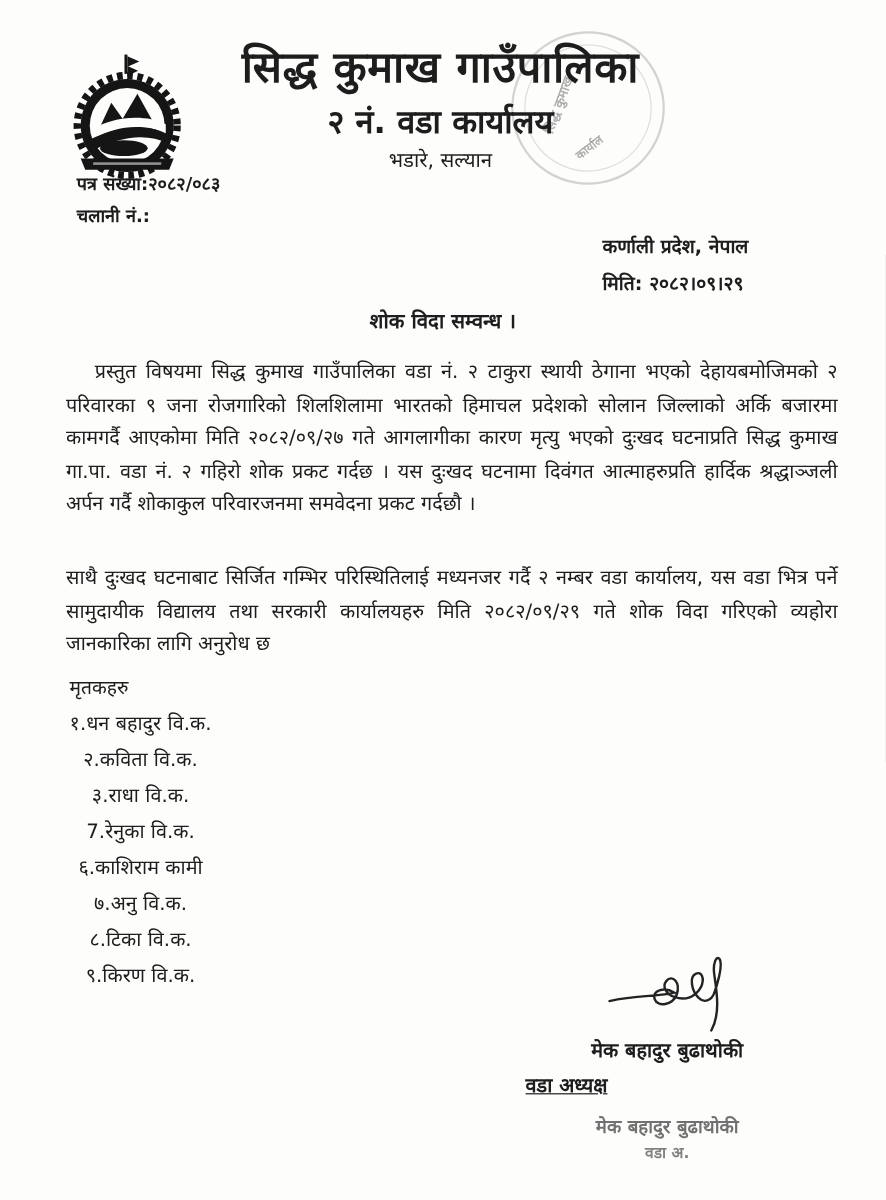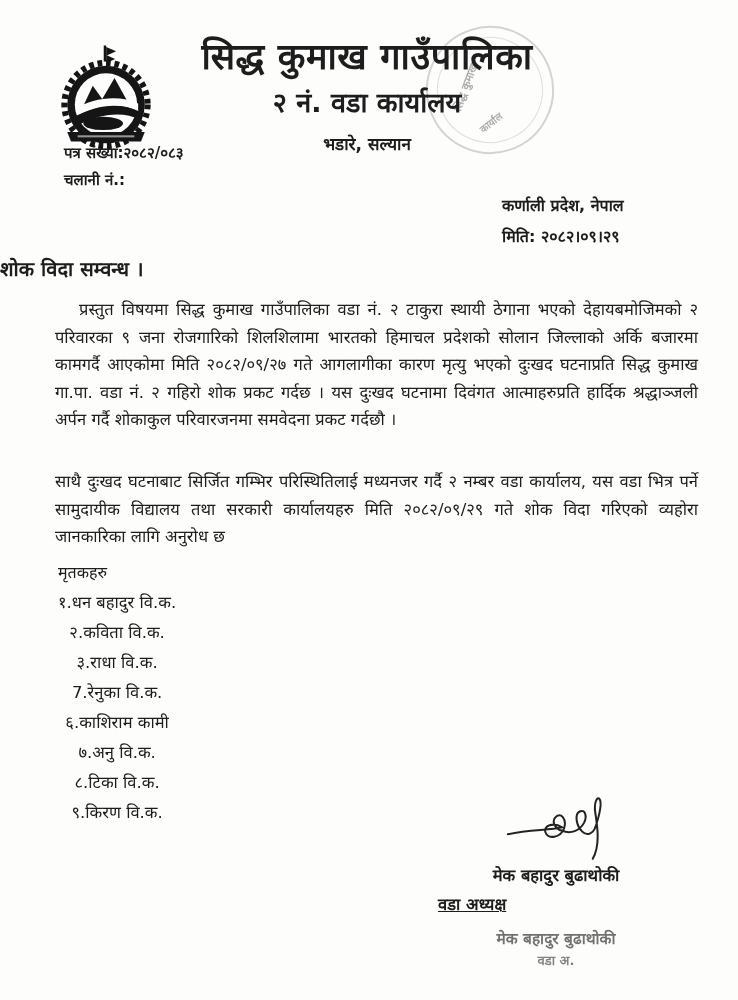--- a/index.html
+++ b/index.html
@@ -10,42 +10,42 @@
     background:#fdfdfc;
     font-family:"DejaVu Sans","Liberation Sans",sans-serif;
     color:#1d1d1d;
     overflow:hidden;
   }
   
   .emblem{position:absolute;left:54px;top:42px;width:104px;height:110px;}
   .header-center{position:absolute;left:128px;top:32px;width:478px;text-align:center;z-index:3;}
   .muni-title{font-size:36px;font-weight:bold;line-height:50px;letter-spacing:.5px;}
   .office-title{font-size:27px;font-weight:bold;line-height:36px;margin-top:3px;}
-  .address-line{font-size:17px;font-weight:bold;line-height:22px;margin-top:12px;}
+  .address-line{font-size:17px;font-weight:normal;line-height:22px;margin-top:2px;}
   .header-stamp{
     position:absolute;left:426px;top:26px;width:124px;height:124px;z-index:1;
     border:2px solid rgba(105,105,105,.28);border-radius:50%;
     transform:rotate(-18deg);
   }
   .header-stamp::before{
     content:"";position:absolute;left:9px;top:9px;right:9px;bottom:9px;
     border:1px solid rgba(115,115,115,.22);border-radius:50%;
   }
   .hs-line{
     position:absolute;color:rgba(95,95,95,.5);font-size:11px;font-weight:bold;
     white-space:nowrap;
   }
   .hs-1{left:14px;top:44px;transform:rotate(-52deg);}
   .hs-2{left:40px;top:86px;transform:rotate(-20deg);font-size:10px;}
   
   .ref-left{position:absolute;left:64px;top:140px;font-size:15px;font-weight:bold;line-height:27px;z-index:3;}
   .ref-right{position:absolute;left:502px;top:190px;font-size:16px;font-weight:bold;line-height:31px;z-index:3;}
   
-  .subject{position:absolute;left:0;top:255px;width:100%;text-align:left;
-    font-size:20px;font-weight:bold;}
+  .subject{position:absolute;left:0;top:255px;width:100%;text-align:center;
+    font-size:17px;font-weight:bold;}
   
   .para{position:absolute;left:55px;width:643px;font-size:16.5px;line-height:27.5px;
     text-align:justify;}
   .para-1{top:296px;text-indent:24px;}
   .para-2{top:468px;}
   
   .deceased-heading{position:absolute;left:58px;top:561px;font-size:16px;font-weight:500;}
   .deceased-list{position:absolute;left:58px;top:588px;font-size:16.5px;}
   .deceased-item{line-height:30px;text-align:center;}
   

